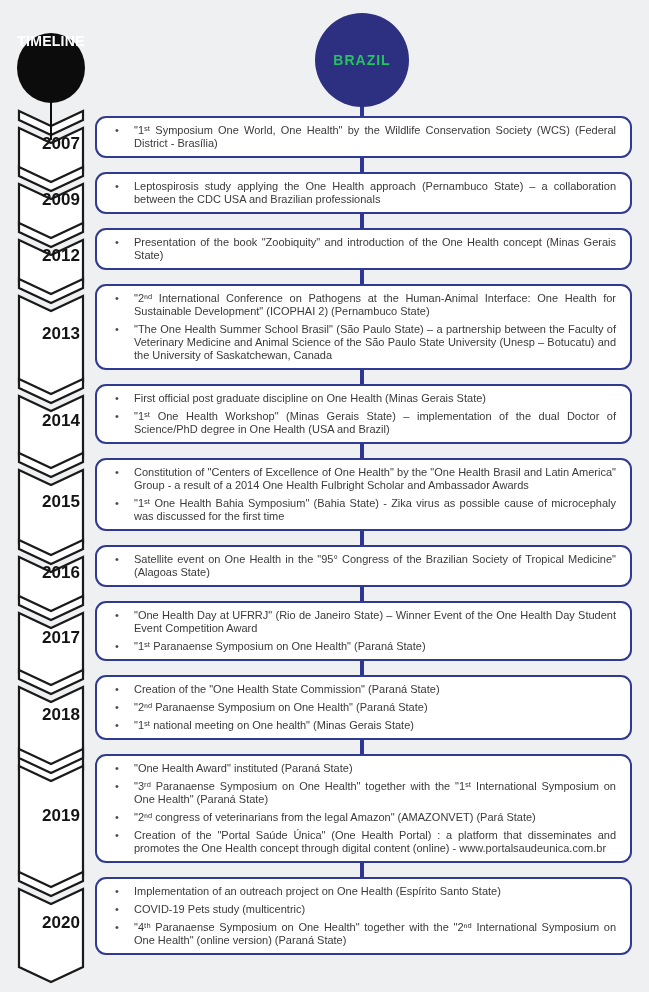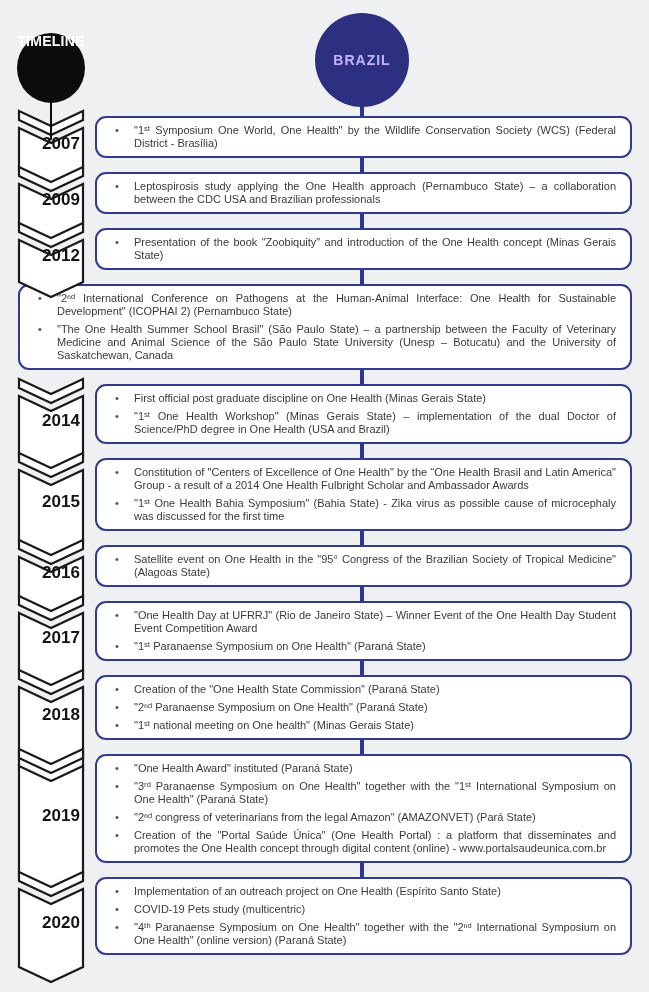--- a/index.html
+++ b/index.html
@@ -21,21 +21,21 @@
     position: absolute; left: 17px; top: 33px;
     width: 68px; height: 70px; border-radius: 50%;
     background: #0c0c0c; color: #ffffff;
     display: flex; align-items: flex-start; justify-content: center;
     font-size: 14px; font-weight: bold; letter-spacing: 0.3px;
     z-index: 4;
   }
   .brazil-circle {
     position: absolute; left: 315px; top: 13px;
     width: 94px; height: 94px; border-radius: 50%;
-    background: #2d2f80; color: #c4b5fd;
+    background: #2d2f80; color: #22c55e;
     display: flex; align-items: center; justify-content: center;
     font-size: 14px; font-weight: bold; letter-spacing: 1px;
     z-index: 4;
   }
 
   
   .stem { position: absolute; }
   .stem.black { left: 50px; top: 98px; width: 2px; height: 42px; background: #0c0c0c; z-index: 3; }
   .stem.navy  { left: 360px; top: 100px; width: 4px; height: 780px; background: #2e3691; z-index: 0; }
 
@@ -134,20 +134,27 @@
       <div class="year">2012</div>
     </div>
     <div class="box">
       <ul class="events">
             <li>Presentation of the book "Zoobiquity" and introduction of the One Health concept (Minas Gerais State)</li>
           </ul>
     </div>
   </div>
 
   <div class="row">
+    <div class="chev-cell">
+      <svg class="chev" xmlns="http://www.w3.org/2000/svg" width="66" height="120">
+            <path d="M1,1 L33,16 L65,1 L65,10 L33,25 L1,10 Z"></path>
+            <path d="M1,18 L33,33 L65,18 L65,104 L33,119 L1,104 Z"></path>
+          </svg>
+      <div class="year">2013</div>
+    </div>
     <div class="box">
       <ul class="events">
             <li>"2ⁿᵈ International Conference on Pathogens at the Human-Animal Interface: One Health for Sustainable Development" (ICOPHAI 2) (Pernambuco State)</li>
             <li>"The One Health Summer School Brasil" (São Paulo State) – a partnership between the Faculty of Veterinary Medicine and Animal Science of the São Paulo State University (Unesp – Botucatu) and the University of Saskatchewan, Canada</li>
           </ul>
     </div>
   </div>
 
   <div class="row">
     <div class="chev-cell">

